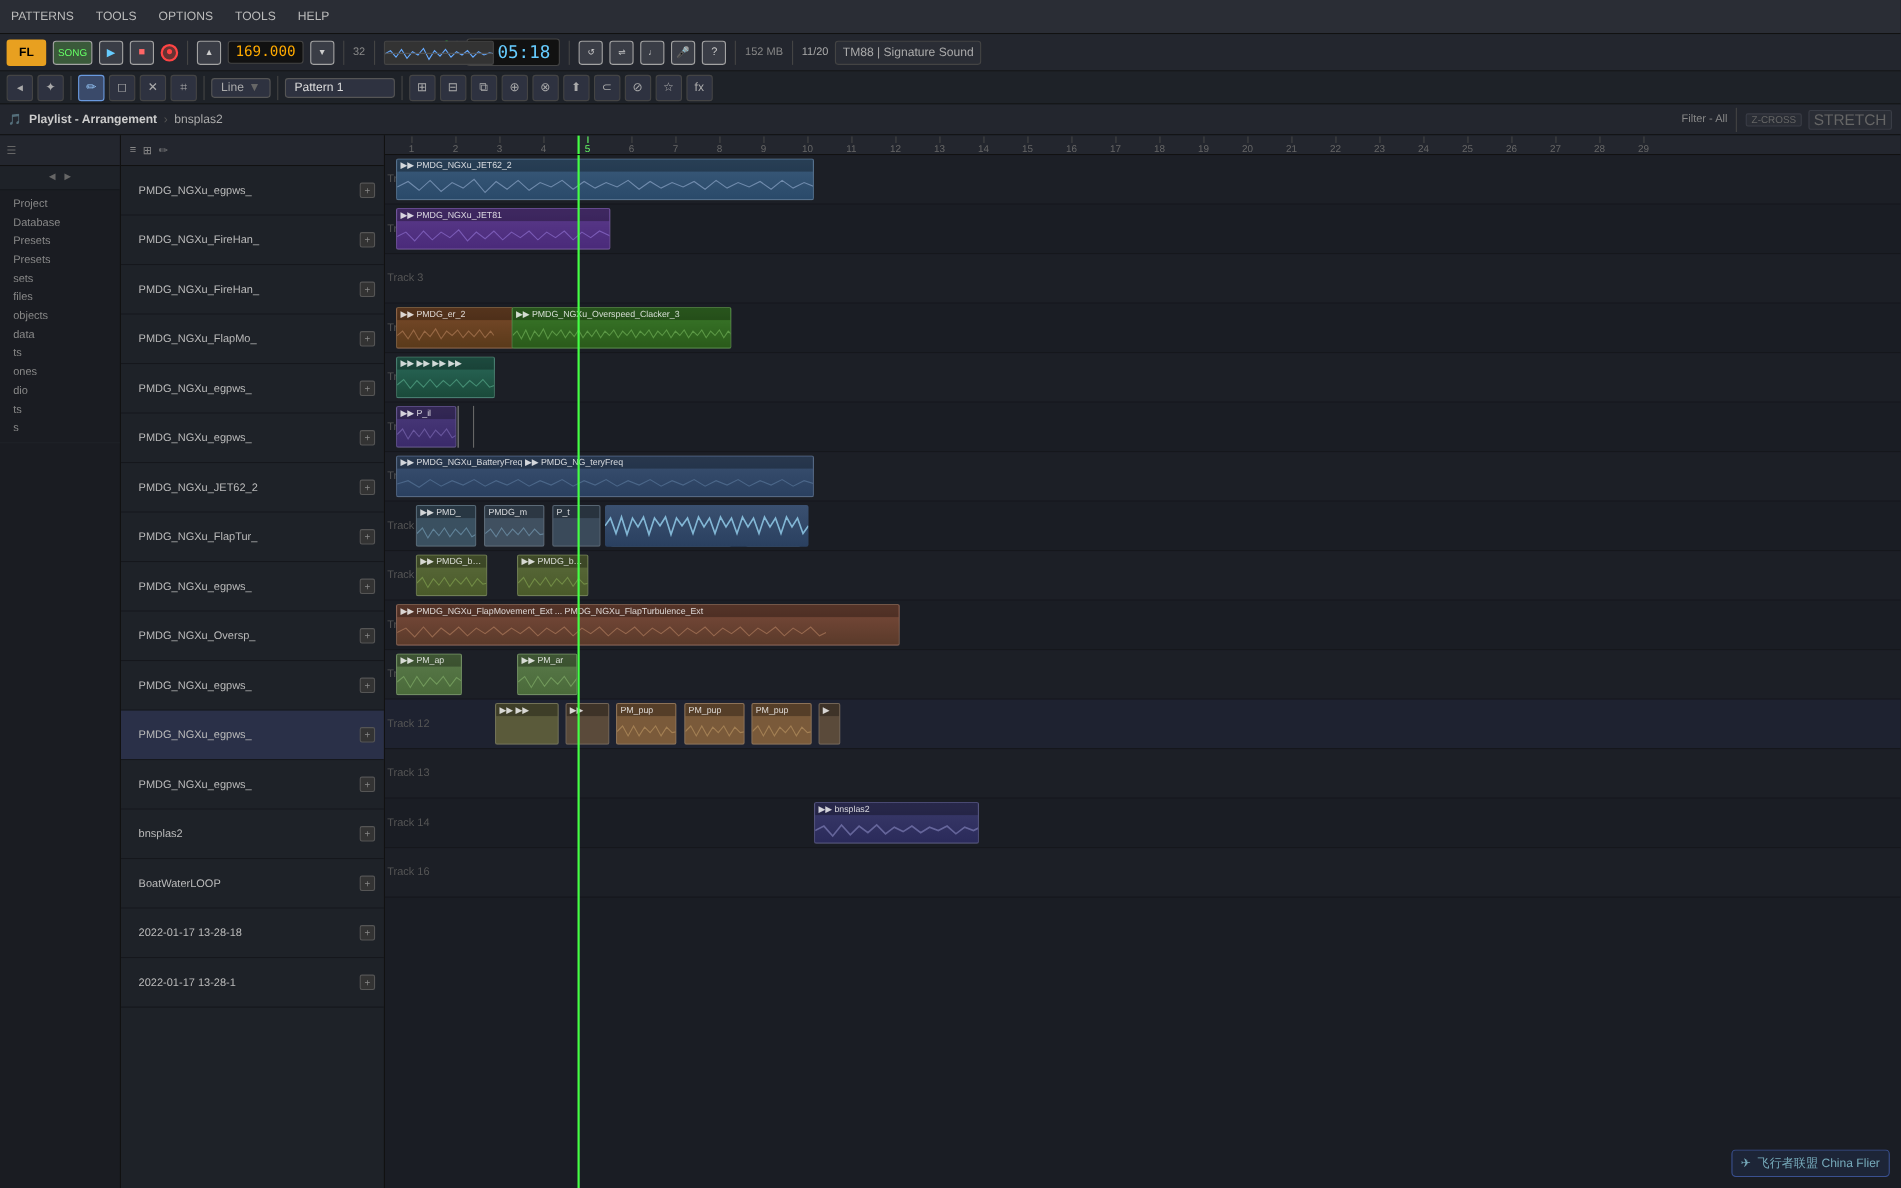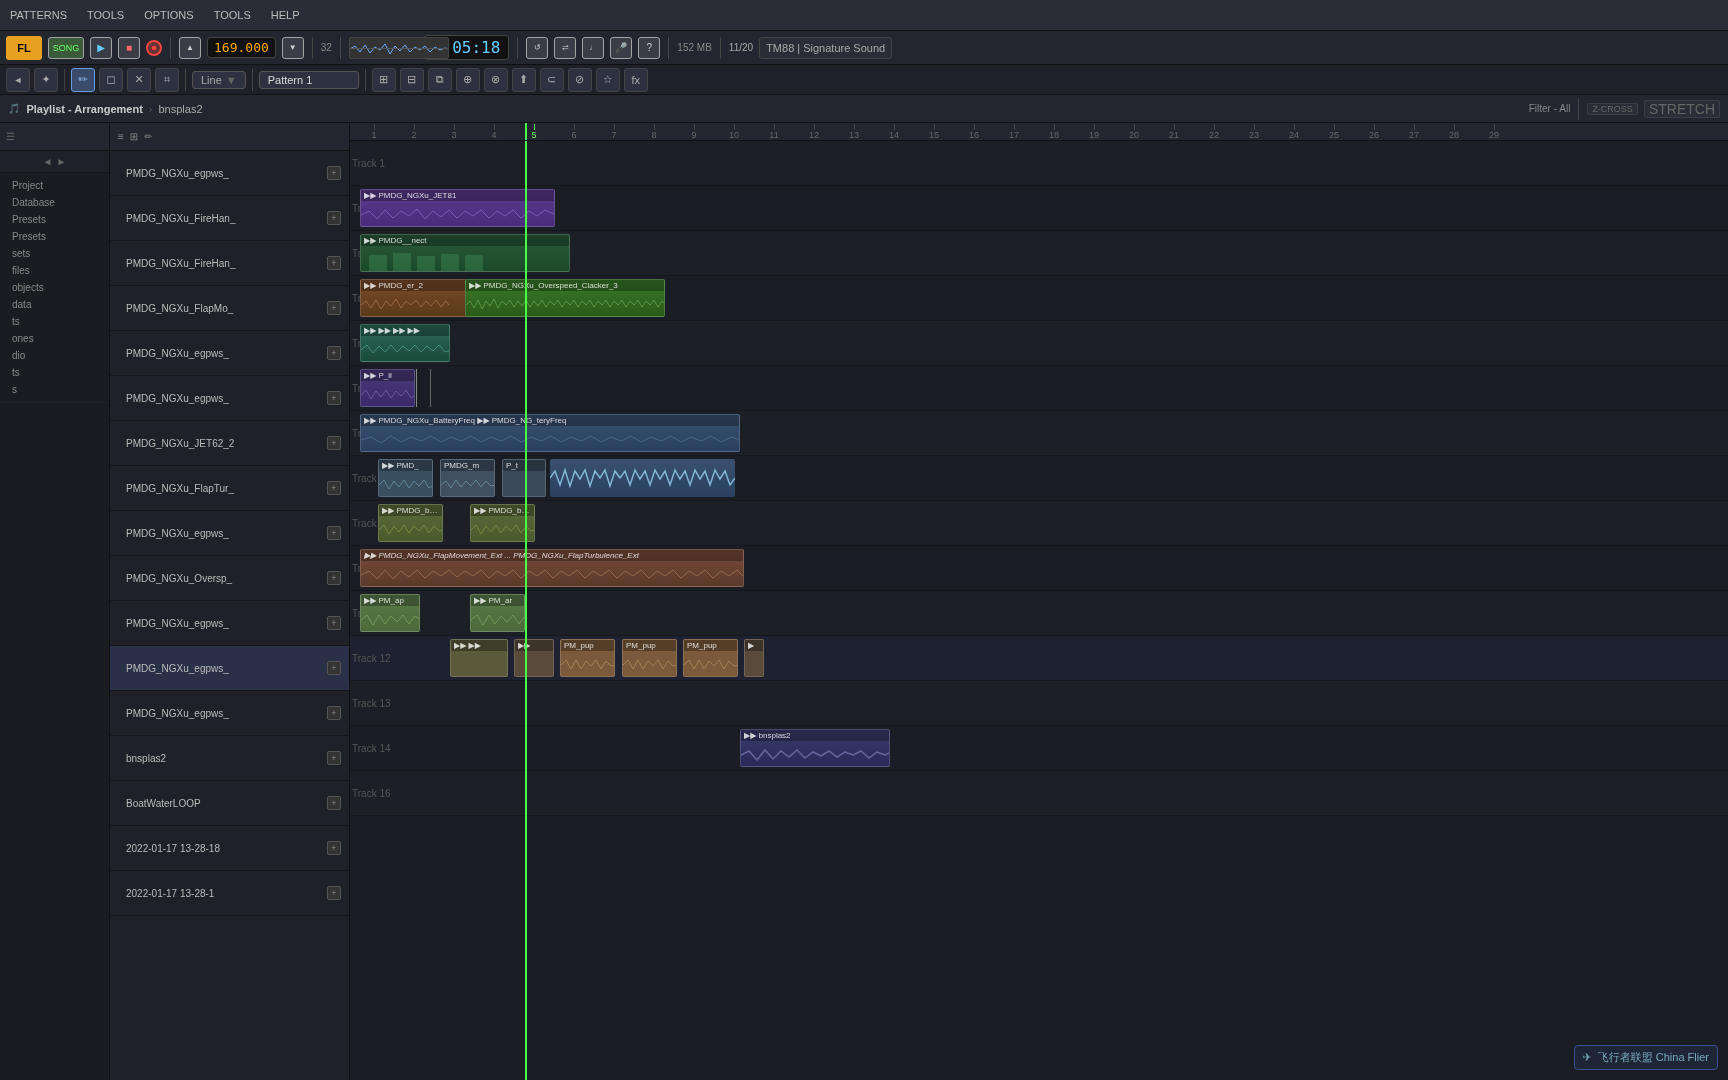--- a/index.html
+++ b/index.html
@@ -693,48 +693,44 @@
       <div style="position:absolute;left:175px;top:0;width:2px;height:100%;background:#4f4;z-index:5;"></div>
     </div>
 
     <div id="tracks-container" style="position:relative;">
 
       <div id="playhead" style="left:175px;height:100%;"></div>
 
       <div class="track-row">
         <span class="track-row-label">Track 1</span>
 
+        <div class="clip" style="left:10px;width:380px;background:linear-gradient(to bottom, #3a5a7a, #2a4a6a);">
+          <div class="clip-label">▶▶ PMDG_NGXu_JET62_2</div>
+          <div class="clip-wave">
+            <svg width="380" height="26" viewBox="0 0 380 26">
+              <polyline points="0,13 10,8 20,16 30,7 40,17 50,9 60,14 70,6 80,18 90,8 100,15 110,7 120,16 130,9 140,13 150,7 160,15 170,8 180,14 190,9 200,13 210,7 220,15 230,8 240,14 250,9 260,13 270,8 280,15 290,7 300,14 310,9 320,13 330,8 340,15 350,7 360,14 370,9 380,13" fill="none" stroke="rgba(200,220,255,0.7)" stroke-width="1"></polyline>
+            </svg>
+          </div>
+        </div>
       </div>
 
       <div class="track-row">
         <span class="track-row-label">Track 2</span>
         <div class="clip" style="left:10px;width:195px;background:linear-gradient(to bottom, #5a3a8a, #4a2a7a);">
           <div class="clip-label">▶▶ PMDG_NGXu_JET81</div>
           <div class="clip-wave">
             <svg width="195" height="26" viewBox="0 0 195 26">
               <polyline points="0,13 8,9 16,17 24,8 32,16 40,9 48,14 56,7 64,17 72,9 80,15 88,8 96,16 104,9 112,14 120,8 128,16 136,9 144,14 152,8 160,16 168,9 176,14 184,8 195,13" fill="none" stroke="rgba(180,150,255,0.7)" stroke-width="1"></polyline>
             </svg>
           </div>
         </div>
       </div>
 
       <div class="track-row">
         <span class="track-row-label">Track 3</span>
-        <div class="clip" style="left:10px;width:210px;background:linear-gradient(to bottom, #2a5a3a, #1a4a2a);">
-          <div class="clip-label">▶▶ PMDG__nect</div>
-          <div class="clip-wave">
-            <svg width="210" height="26" viewBox="0 0 210 26">
-              <rect x="8" y="8" width="18" height="18" fill="#3a7a4a" rx="1"></rect>
-              <rect x="32" y="6" width="18" height="20" fill="#3a7a4a" rx="1"></rect>
-              <rect x="56" y="9" width="18" height="17" fill="#3a7a4a" rx="1"></rect>
-              <rect x="80" y="7" width="18" height="19" fill="#3a7a4a" rx="1"></rect>
-              <rect x="104" y="8" width="18" height="18" fill="#3a7a4a" rx="1"></rect>
-            </svg>
-          </div>
-        </div>
       </div>
 
       <div class="track-row">
         <span class="track-row-label">Track 4</span>
         <div class="clip" style="left:10px;width:107px;background:linear-gradient(to bottom, #7a4a2a, #5a3a1a);">
           <div class="clip-label">▶▶ PMDG_er_2</div>
           <div class="clip-wave">
             <svg width="88" height="26" viewBox="0 0 88 26">
               <polyline points="0,13 5,9 10,16 15,8 20,17 25,9 30,14 35,7 40,16 45,9 50,13 55,8 60,15 65,9 70,14 75,8 80,15 85,9 88,13" fill="none" stroke="rgba(220,160,120,0.7)" stroke-width="1"></polyline>
             </svg>
@@ -845,21 +841,21 @@
           <div class="clip-wave">
             <svg width="65" height="26" viewBox="0 0 65 26">
                 <polyline points="0,13 5,8 10,17 15,9 20,15 25,8 30,16 35,9 40,14 45,8 50,16 55,9 60,14 65,13" fill="none" stroke="rgba(160,200,100,0.7)" stroke-width="1"></polyline>
               </svg>
           </div>
         </div>
       </div>
 
       <div class="track-row">
         <span class="track-row-label">Track 10</span>
-        <div class="clip" style="left:10px;width:384px;background:linear-gradient(to bottom, #7a4a3a, #5a3a2a);font-style:italic;">
+        <div class="clip" style="left:10px;width:458px;background:linear-gradient(to bottom, #7a4a3a, #5a3a2a);">
           <div class="clip-label">▶▶ PMDG_NGXu_FlapMovement_Ext ... PMDG_NGXu_FlapTurbulence_Ext</div>
           <div class="clip-wave">
             <svg width="390" height="26" viewBox="0 0 390 26">
               <polyline points="0,13 8,9 16,17 24,8 32,17 40,9 48,15 56,8 64,16 72,9 80,14 88,8 96,15 104,9 112,14 120,8 128,16 136,9 144,14 152,8 160,16 168,9 176,14 184,8 192,16 200,9 208,14 216,8 224,16 232,9 240,14 248,8 256,16 264,9 272,14 280,8 288,16 296,9 304,14 312,8 320,16 328,9 336,14 344,8 352,16 360,9 368,14 376,8 384,16 390,13" fill="none" stroke="rgba(220,160,120,0.7)" stroke-width="1"></polyline>
             </svg>
           </div>
         </div>
       </div>
 
       <div class="track-row">

